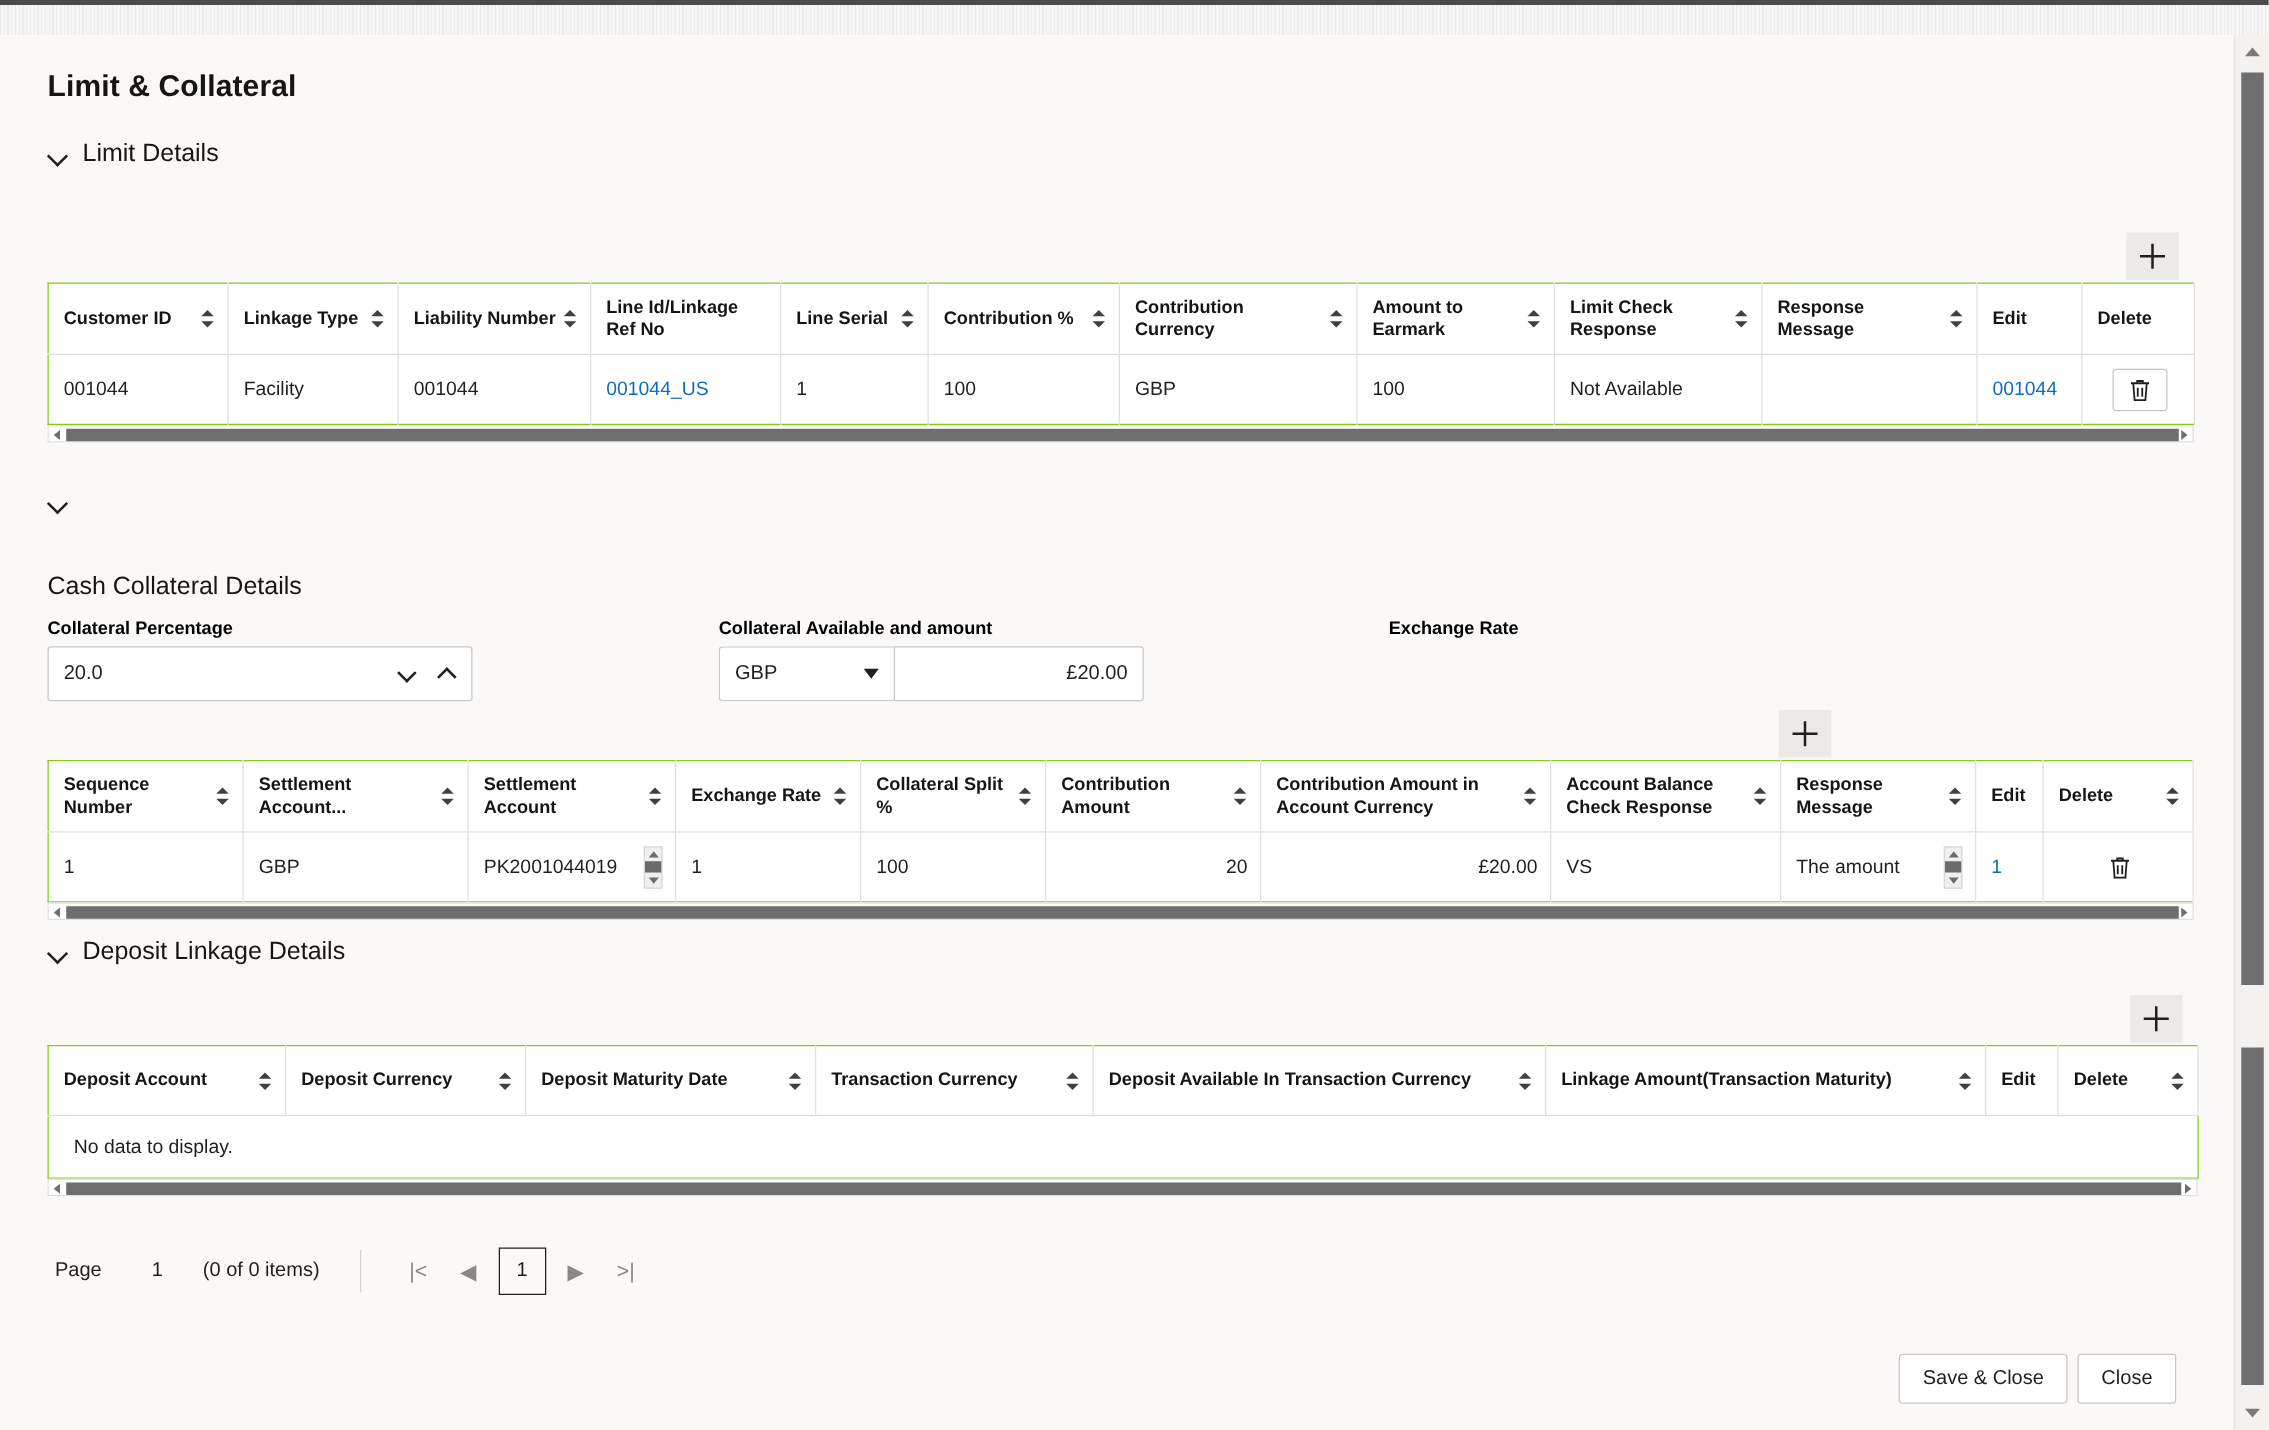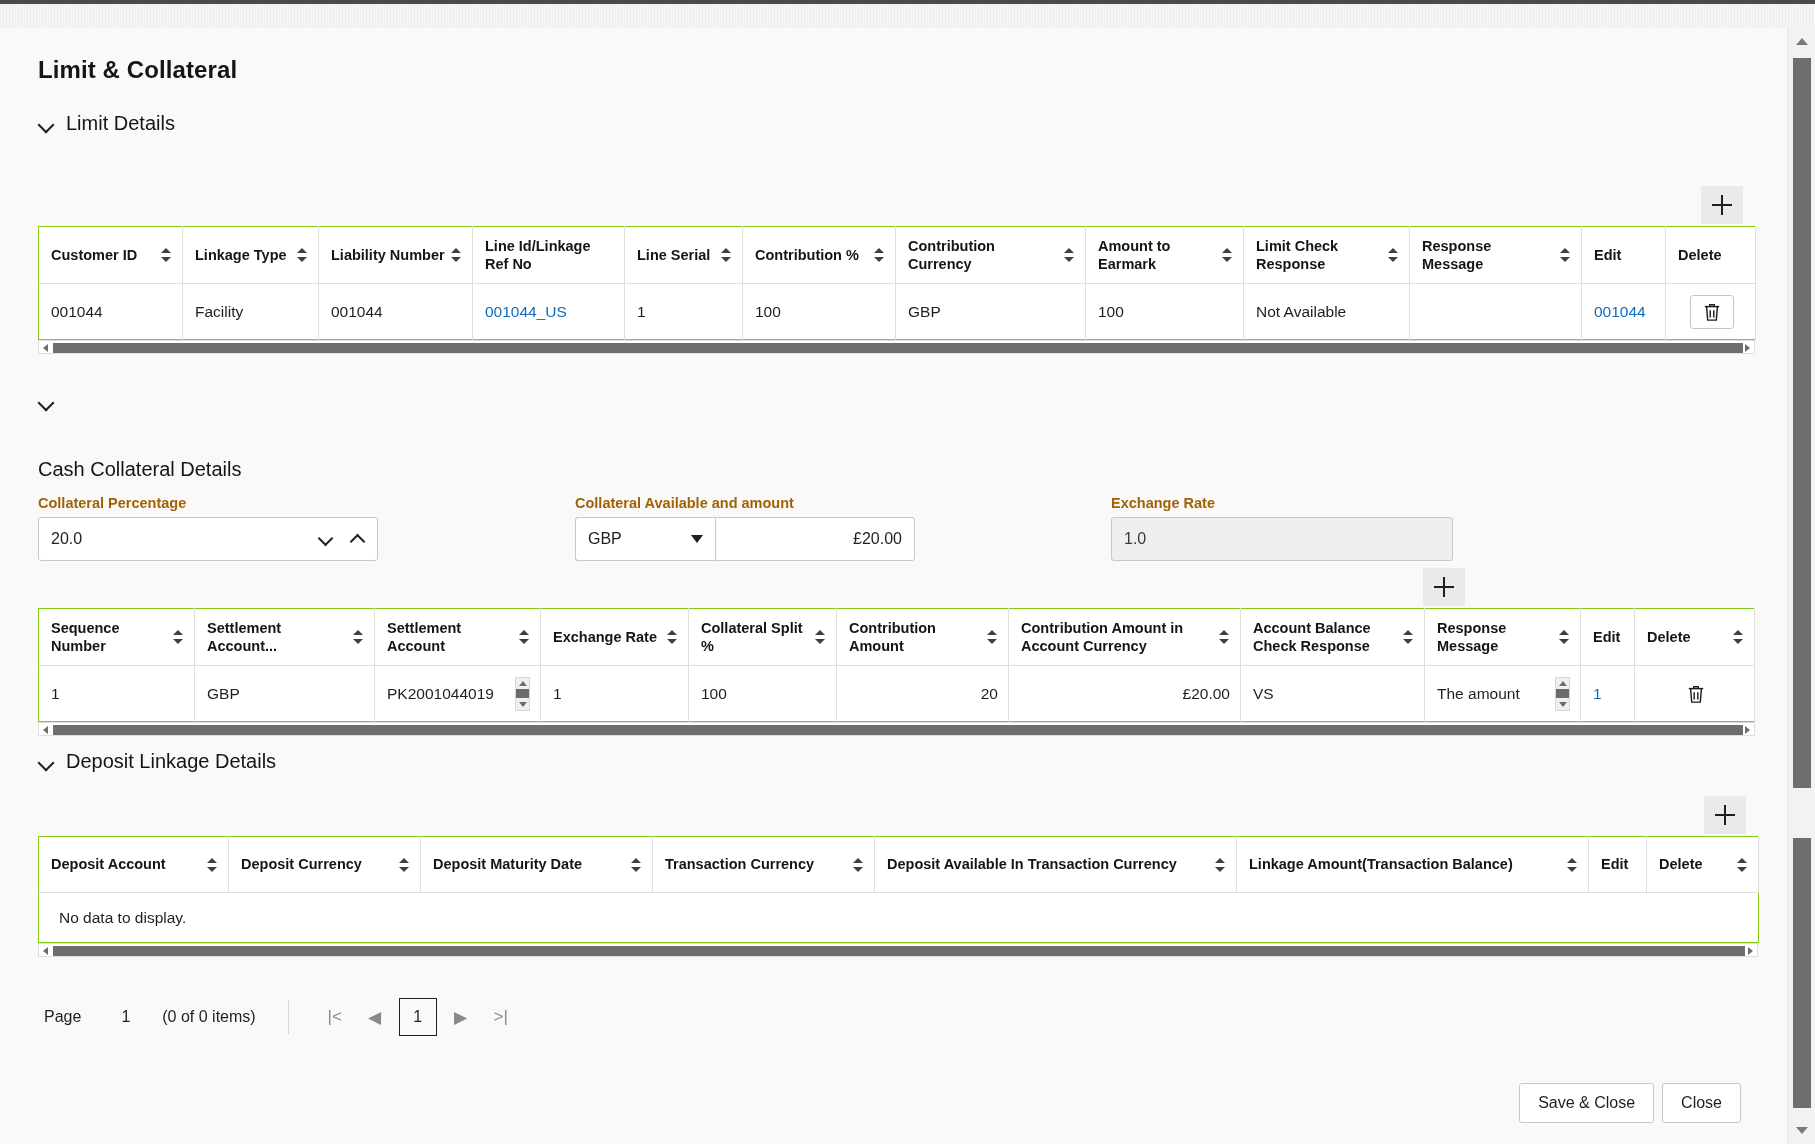--- a/index.html
+++ b/index.html
@@ -142,21 +142,21 @@
   .spinbox .sa::after {
     content: ""; position: absolute; left: 3px; width: 0; height: 0;
     border-left: 4px solid transparent; border-right: 4px solid transparent;
   }
   .spinbox .up::after { top: 3px; border-bottom: 5px solid #6b6b6b; }
   .spinbox .mid { background: #6b6b6b; height: 9px; flex: 0 0 9px; }
   .spinbox .dn::after { bottom: 3px; border-top: 5px solid #6b6b6b; }
   .cellflex { display: flex; align-items: center; justify-content: space-between; }
 
   
-  .fieldlabel { font-size: 14.5px; font-weight: bold; color: #a16207; margin-bottom: 6px; }
+  .fieldlabel { font-size: 14.5px; font-weight: bold; color: #000000; margin-bottom: 6px; }
   .inp {
     height: 44px; border: 1px solid #c9c7c5; border-radius: 3px; background: #fff;
     display: flex; align-items: center; padding: 0 12px; font-size: 16px; color: #201f1e;
   }
   .inp.ro { background: #f0efee; color: #3b3a39; }
   .stepper { display: flex; align-items: center; gap: 18px; margin-left: auto; }
   .carD, .carU { width: 14px; height: 14px; position: relative; cursor: pointer; }
   .carD::before {
     content:""; position:absolute; left:1px; top:1px; width:9px; height:9px;
     border-right:2px solid #201f1e; border-bottom:2px solid #201f1e; transform: rotate(45deg);
@@ -363,23 +363,20 @@
           <span class="caretdn"></span>
         </div>
         <div class="inp" style="width:200px; border-radius:0 3px 3px 0; justify-content:flex-end;">
           <span>£20.00</span>
         </div>
       </div>
     </div>
 
     <div style="position:absolute; left:1111px; top:467px; width:342px;">
       <div class="fieldlabel">Exchange Rate</div>
-      <div class="inp ro">
-        <span>1.0</span>
-      </div>
     </div>
 
     <div class="grid-wrap" style="left:38px; top:540px; width:1439px;">
       <div class="addbar">
         <div class="add-btn">
           <span class="plus"></span>
         </div>
       </div>
       <table class="grid" style="margin-top:40px; width:1717px;">
         <colgroup>
@@ -563,21 +560,21 @@
                 </div>
               </th>
             <th>
                 <div class="thin">
                   <span class="lbl">Deposit Available In Transaction Currency</span>
                   <span class="sorter"></span>
                 </div>
               </th>
             <th>
                 <div class="thin">
-                  <span class="lbl">Linkage Amount(Transaction Balance)</span>
+                  <span class="lbl">Linkage Amount(Transaction Maturity)</span>
                   <span class="sorter"></span>
                 </div>
               </th>
             <th>
                 <div class="thin">
                   <span class="lbl">Edit</span>
                 </div>
               </th>
             <th>
                 <div class="thin">

